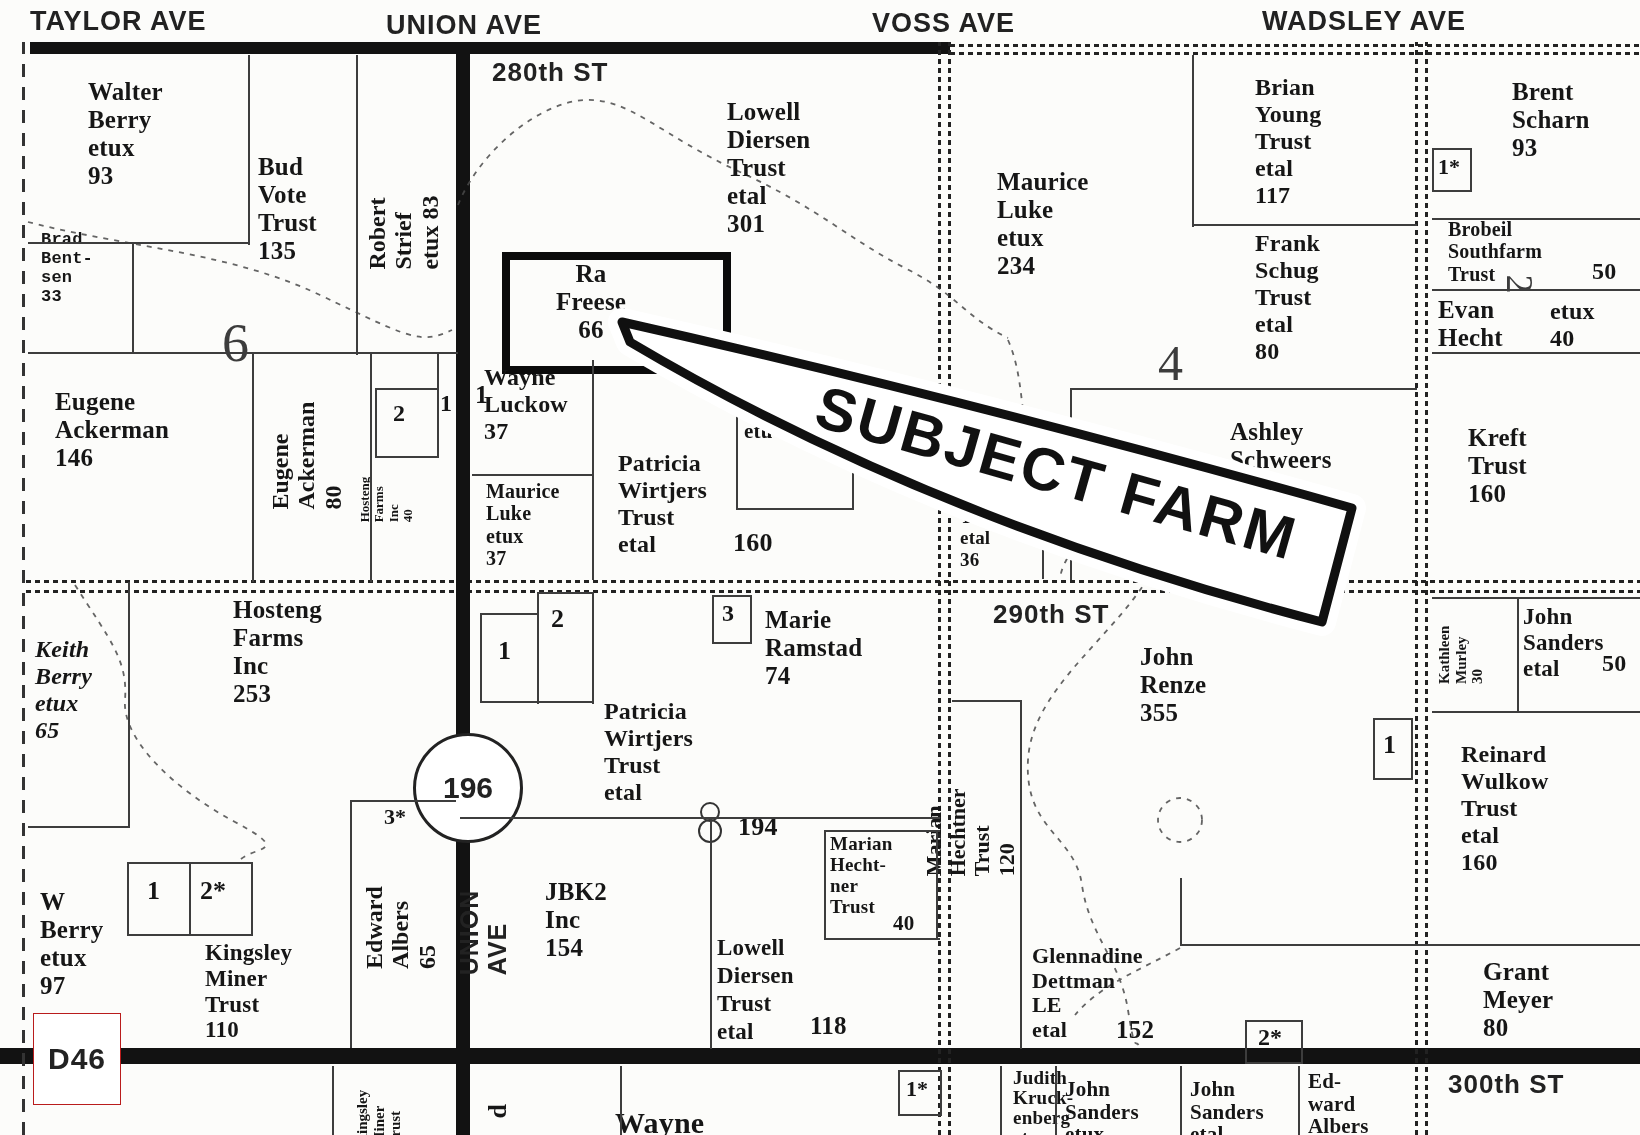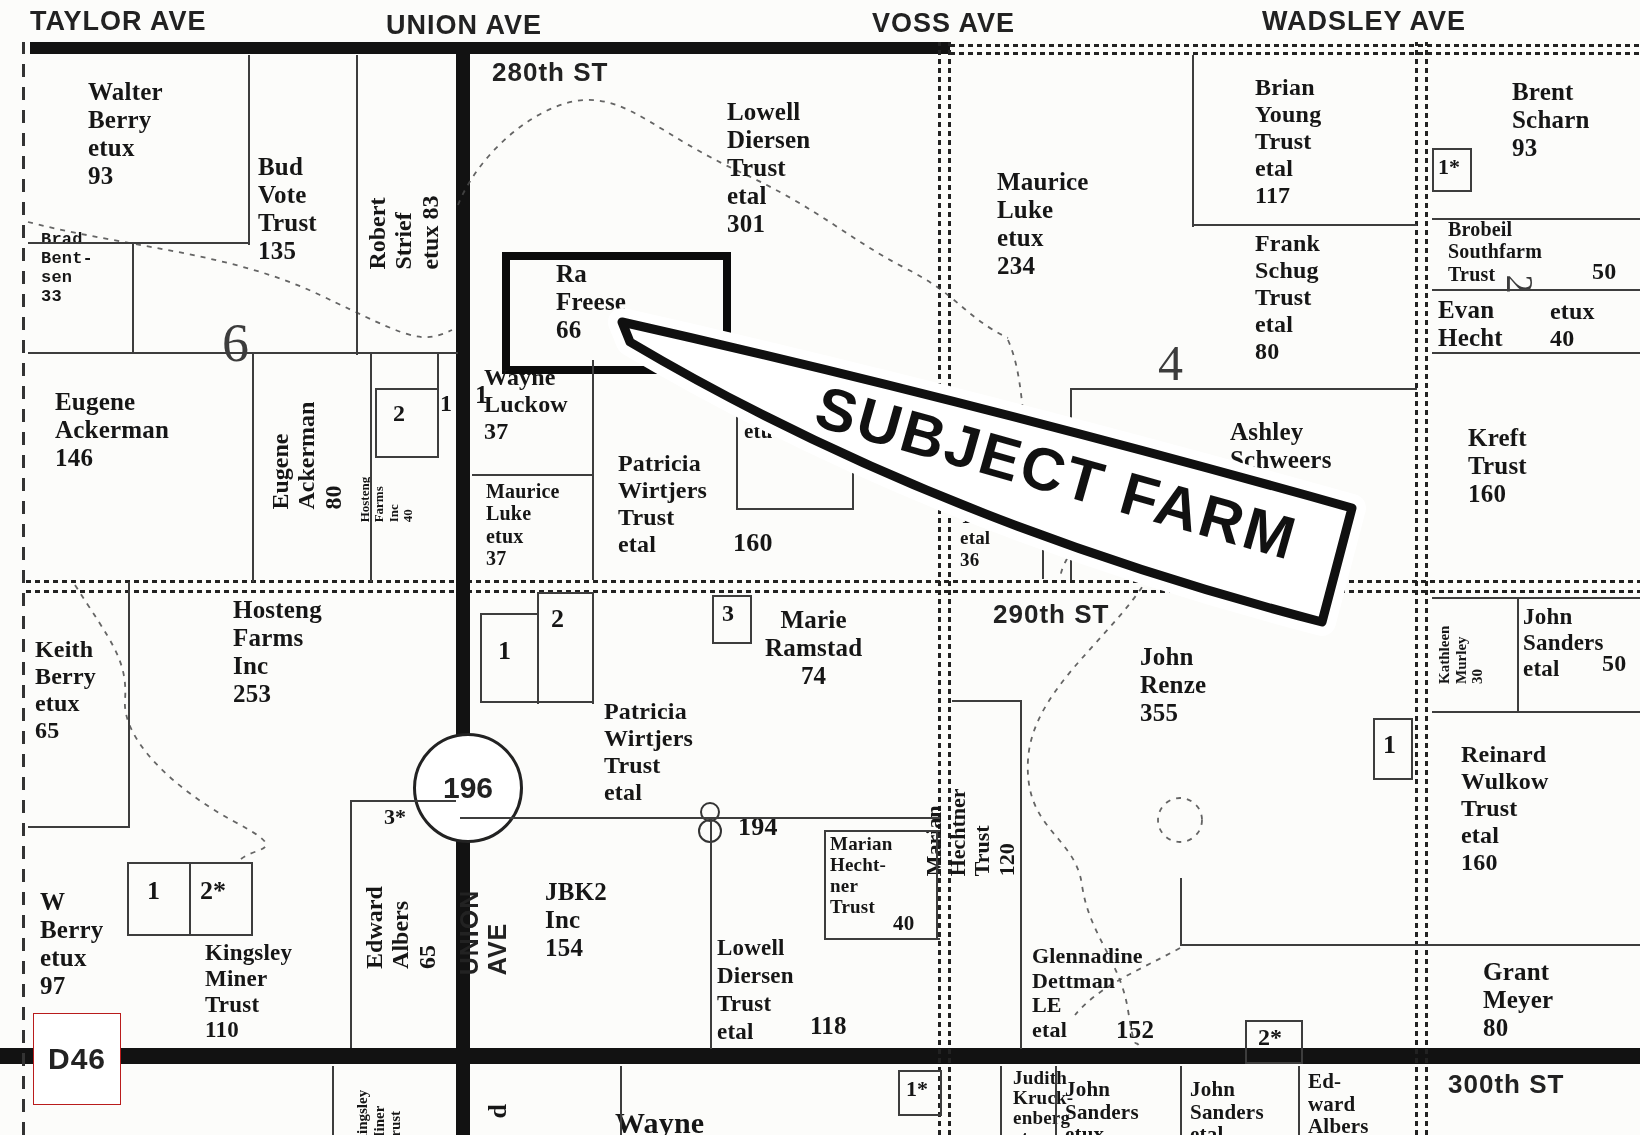--- a/index.html
+++ b/index.html
@@ -106,21 +106,21 @@
         <div style="font-size: 13px;">Hosteng
 Farms
 Inc
 40</div>
       </div>
       <div class="lbl" style="left: 727px; top: 98px; font-size: 25px;">Lowell
 Diersen
 Trust
 etal
 301</div>
-      <div class="lbl" style="left: 556px; top: 260px; font-size: 25px;">Ra
+      <div class="lbl" style="left: 556px; top: 260px; font-size: 25px; text-align: center;">Ra
 Freese
 66</div>
       <div class="lbl" style="left: 484px; top: 364px; font-size: 24px;">Wayne
 Luckow
 37</div>
       <div class="lbl" style="left: 486px; top: 480px; font-size: 20px;">Maurice
 Luke
 etux
 37</div>
       <div class="lbl" style="left: 618px; top: 450px; font-size: 24px;">Patricia
@@ -157,42 +157,42 @@
 Southfarm
 Trust</div>
       <div class="lbl" style="left: 1592px; top: 258px; font-size: 24px;">50</div>
       <div class="lbl" style="left: 1438px; top: 296px; font-size: 25px;">Evan
 Hecht</div>
       <div class="lbl" style="left: 1550px; top: 298px; font-size: 24px;">etux
   40</div>
       <div class="lbl" style="left: 1468px; top: 424px; font-size: 25px;">Kreft
 Trust
 160</div>
-      <div class="lbl" style="left: 35px; top: 636px; font-size: 24px;">Keith
+      <div class="lbl" style="left: 35px; top: 636px; font-size: 24px; font-style: italic;">Keith
 Berry
 etux
 65</div>
       <div class="lbl" style="left: 233px; top: 596px; font-size: 25px;">Hosteng
 Farms
 Inc
 253</div>
       <div class="lbl" style="left: 40px; top: 888px; font-size: 25px;">W
 Berry
 etux
 97</div>
       <div class="lbl" style="left: 205px; top: 940px; font-size: 23px;">Kingsley
 Miner
 Trust
 110</div>
       <div class="rotwrap" style="left: 352px; top: 843px; width: 96px; height: 170px;">
         <div style="font-size: 24px;">Edward
 Albers
 65</div>
       </div>
-      <div class="lbl" style="left: 765px; top: 606px; font-size: 25px; text-align: center;">Marie
+      <div class="lbl" style="left: 765px; top: 606px; font-size: 25px;">Marie
 Ramstad
 74</div>
       <div class="lbl" style="left: 604px; top: 698px; font-size: 24px;">Patricia
 Wirtjers
 Trust
 etal</div>
       <div class="lbl" style="left: 738px; top: 812px; font-size: 26px;">194</div>
       <div class="lbl" style="left: 545px; top: 878px; font-size: 25px;">JBK2
 Inc
 154</div>

